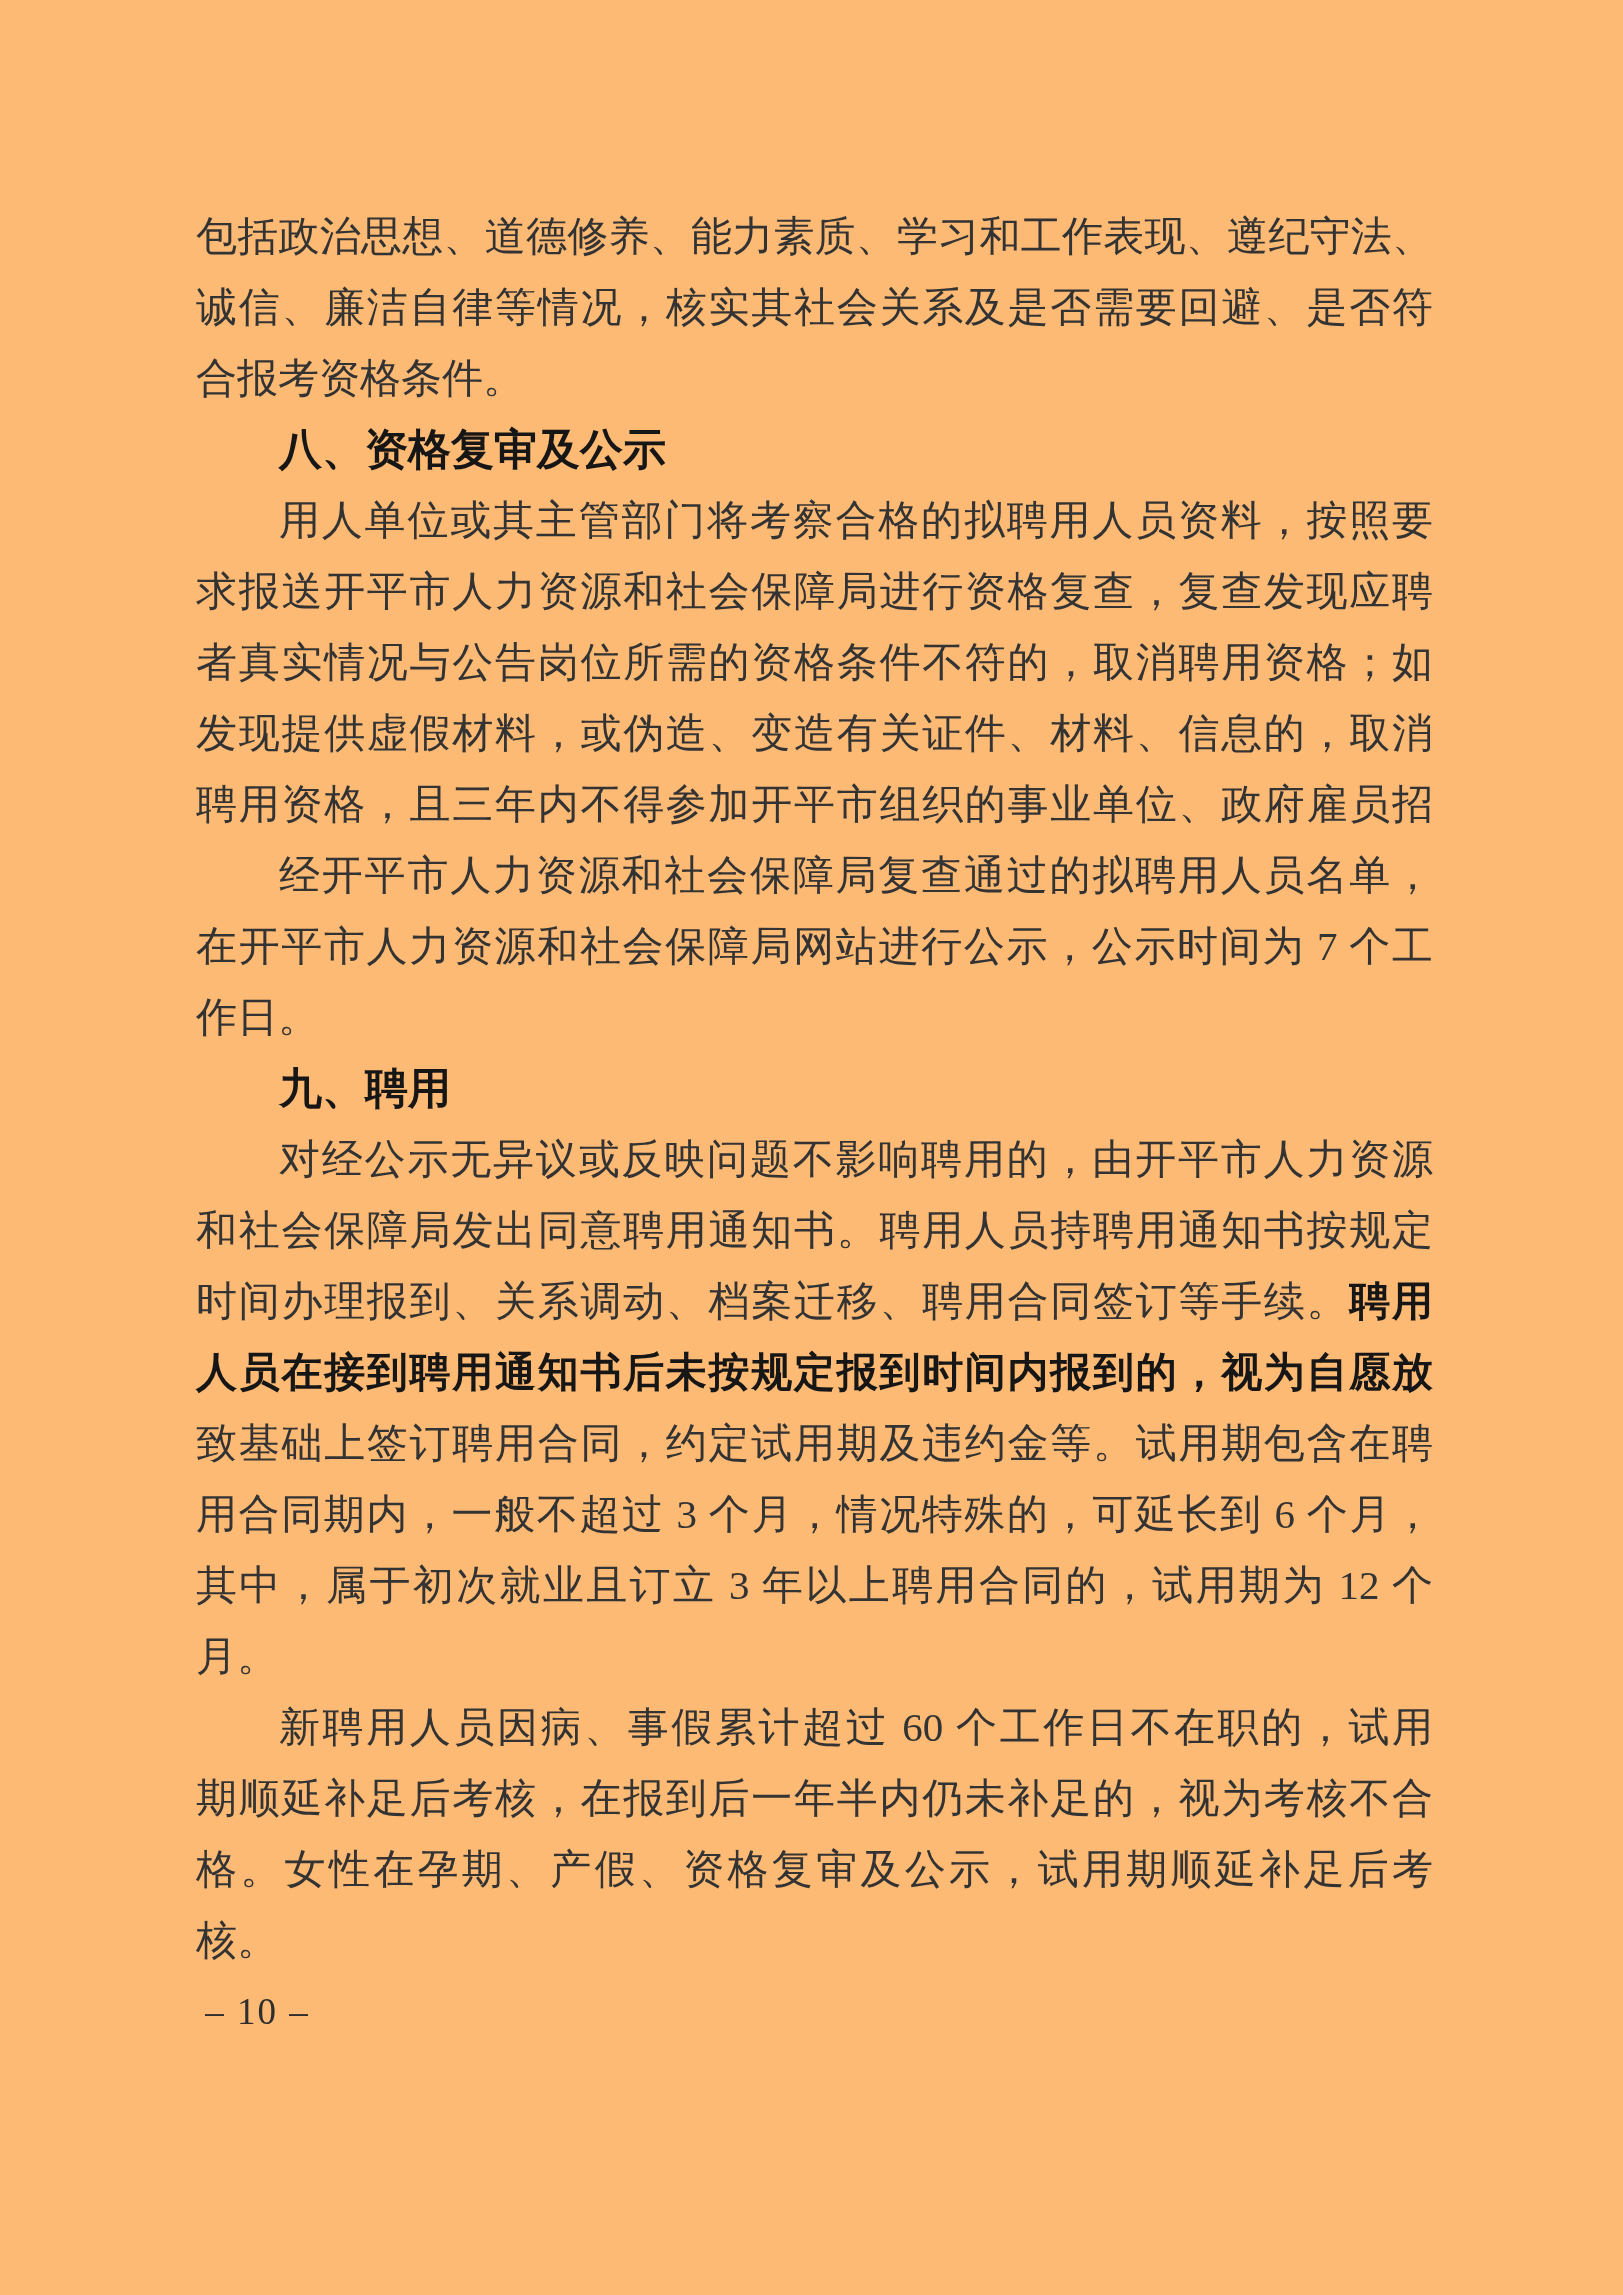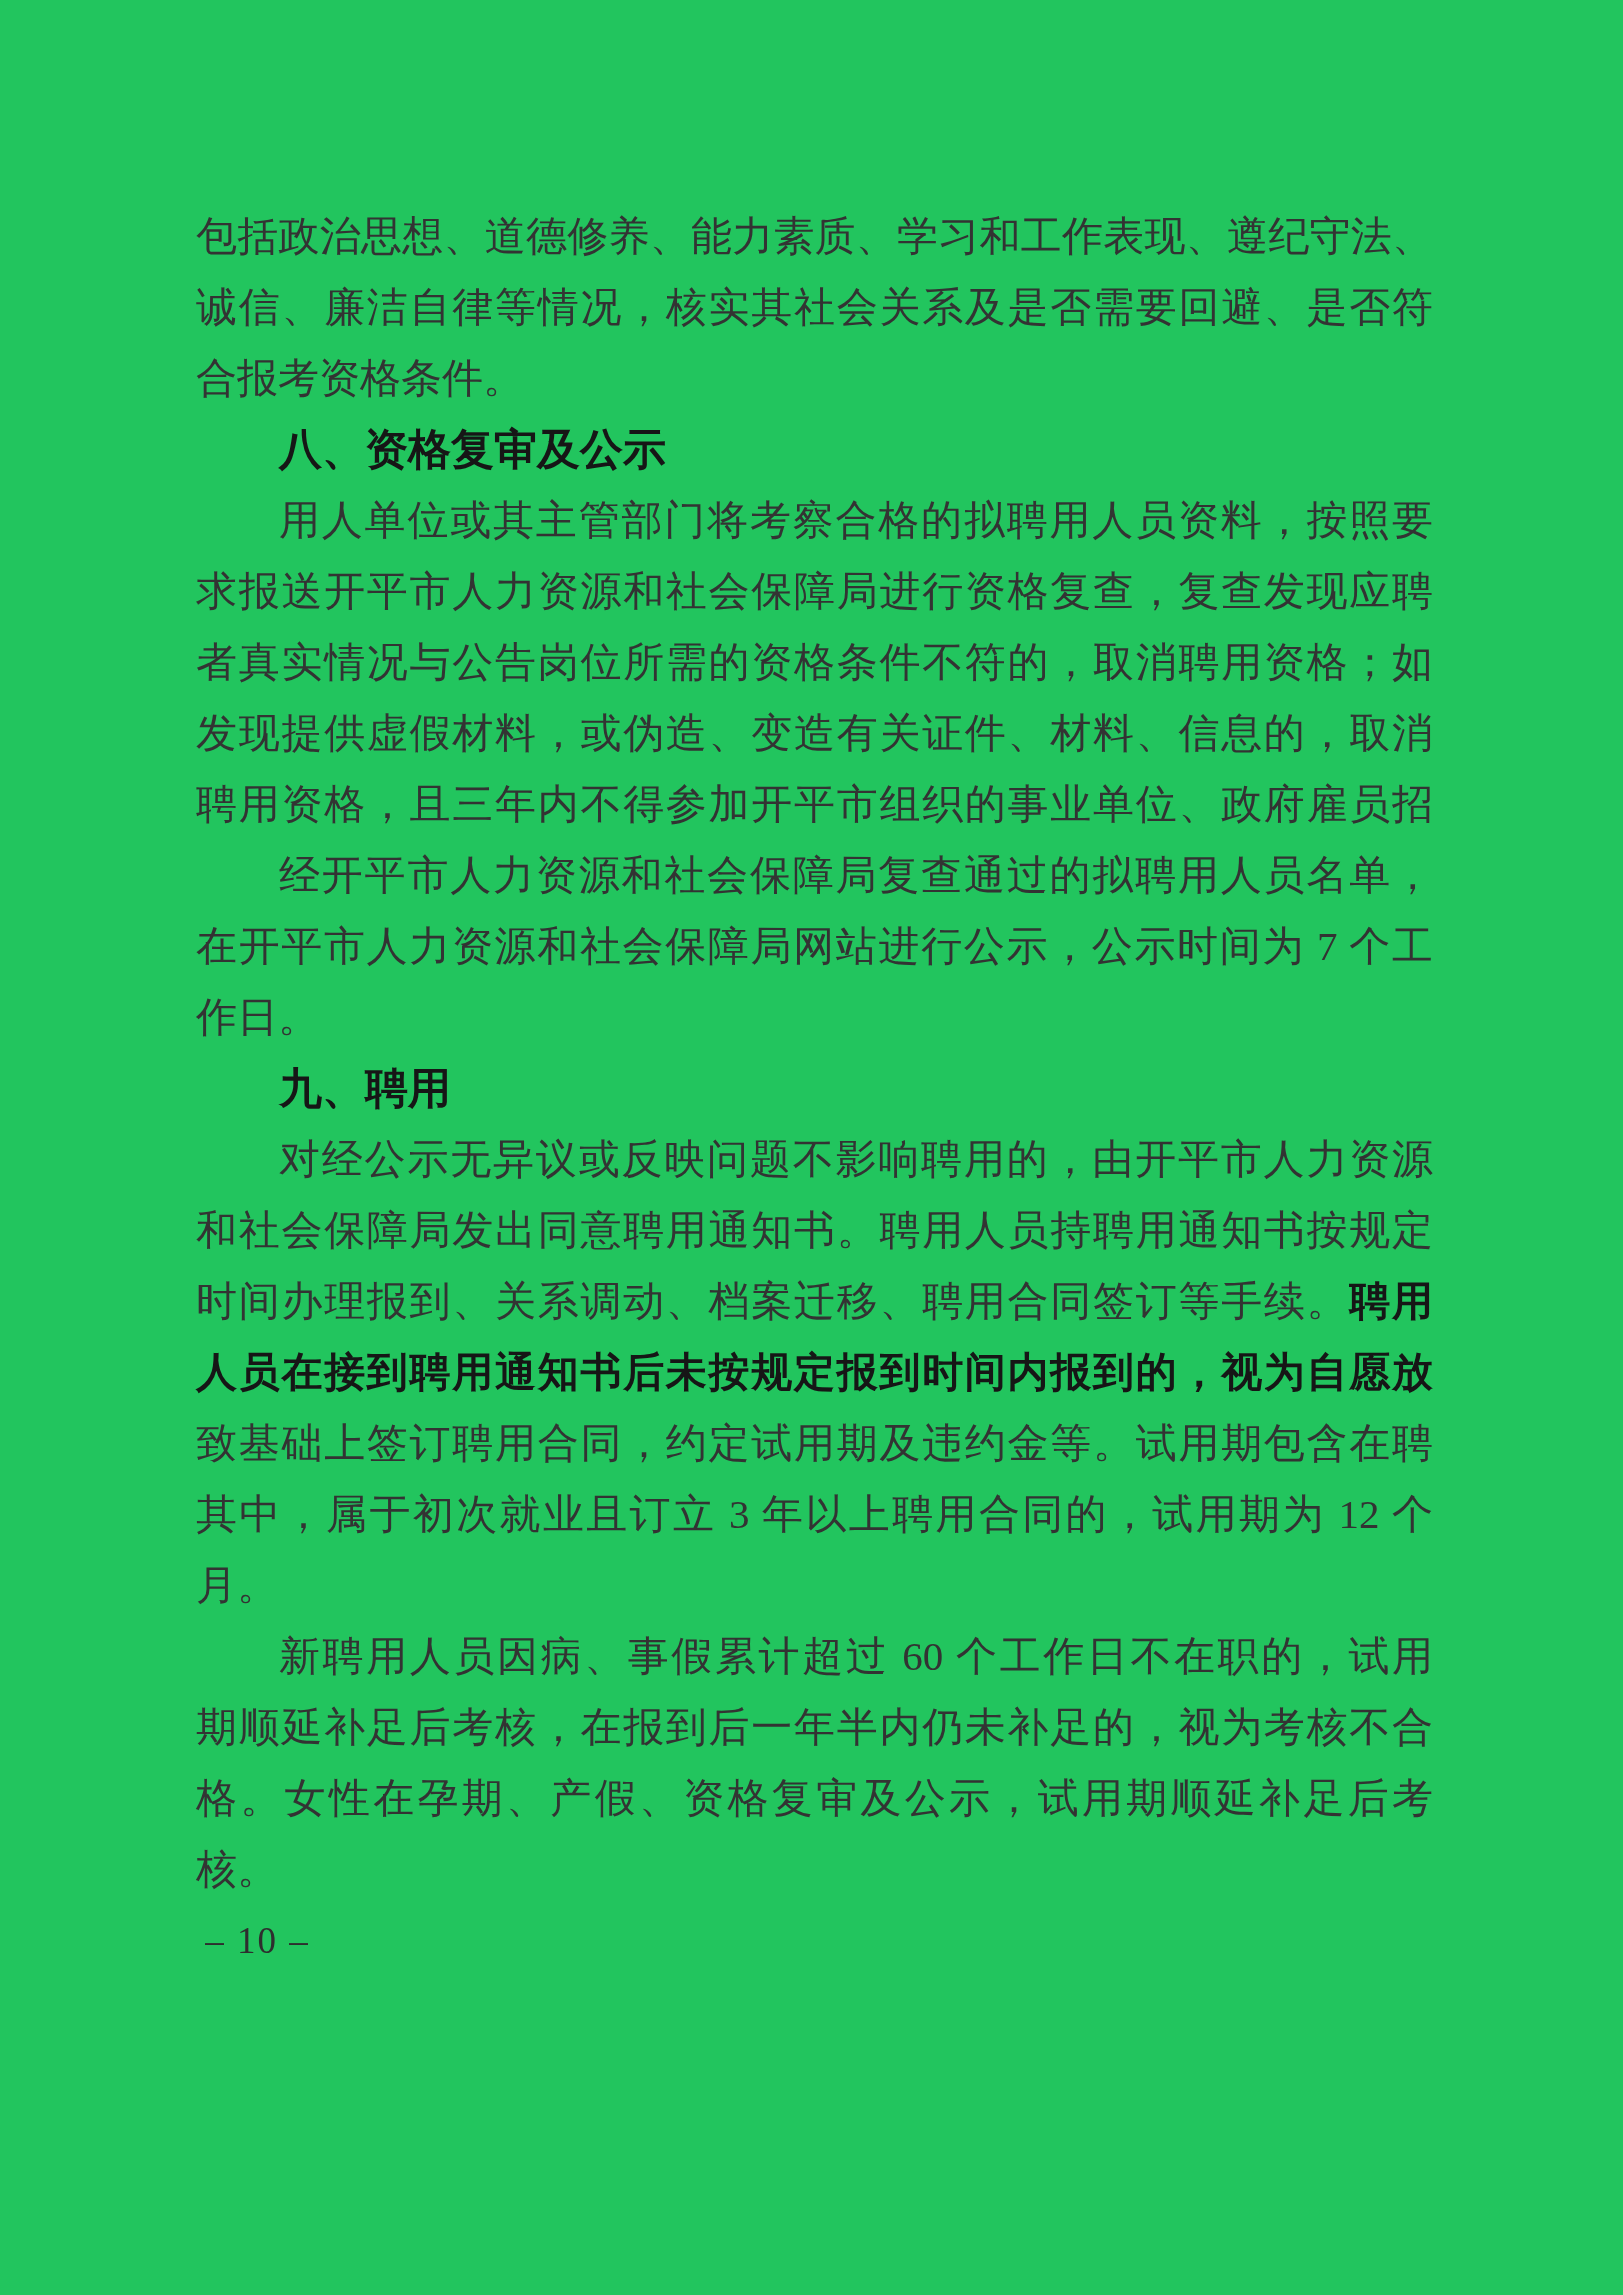--- a/index.html
+++ b/index.html
@@ -1,20 +1,20 @@
 <!DOCTYPE html>
 <html style="font-size:10.5px"><head>
 <meta charset="utf-8">
 <style>
   html, body { margin: 0; padding: 0; background: #e8e8e8; }
   .page {
     position: relative;
     width: 1623px;
     height: 2295px;
-    background: #22c55e;
+    background: #fdba74;
     font-family: "Liberation Serif", "DejaVu Serif", serif;
     color: #333333;
     overflow: hidden;
   }
   .doc-body {
     position: absolute;
     left: 196px;
     top: 201px;
     width: 1237px;
   }
@@ -71,20 +71,21 @@
     <div class="line jfill"><span>在开平市人力资源和社会保障局网站进行公示，公示时间为 7 个工</span></div>
     <div class="line"><span>作日。</span></div>
 
     <div class="line head indent"><span>九、聘用</span></div>
 
     <div class="line jfill indent"><span>对经公示无异议或反映问题不影响聘用的，由开平市人力资源</span></div>
     <div class="line jfill"><span>和社会保障局发出同意聘用通知书。聘用人员持聘用通知书按规定</span></div>
     <div class="line jfill"><span>时间办理报到、关系调动、档案迁移、聘用合同签订等手续。</span><span class="b">聘用</span></div>
     <div class="line jfill"><span class="b">人员在接到聘用通知书后未按规定报到时间内报到的，视为自愿放</span></div>
     <div class="line jfill"><span>致基础上签订聘用合同，约定试用期及违约金等。试用期包含在聘</span></div>
+    <div class="line jfill"><span>用合同期内，一般不超过 3 个月，情况特殊的，可延长到 6 个月，</span></div>
     <div class="line jfill"><span>其中，属于初次就业且订立 3 年以上聘用合同的，试用期为 12 个</span></div>
     <div class="line"><span>月。</span></div>
 
     <div class="line jfill indent"><span>新聘用人员因病、事假累计超过 60 个工作日不在职的，试用</span></div>
     <div class="line jfill"><span>期顺延补足后考核，在报到后一年半内仍未补足的，视为考核不合</span></div>
     <div class="line jfill"><span>格。女性在孕期、产假、资格复审及公示，试用期顺延补足后考</span></div>
     <div class="line"><span>核。</span></div>
 
     <div class="footer-line"><span>– 10 –</span></div>
   </div>

